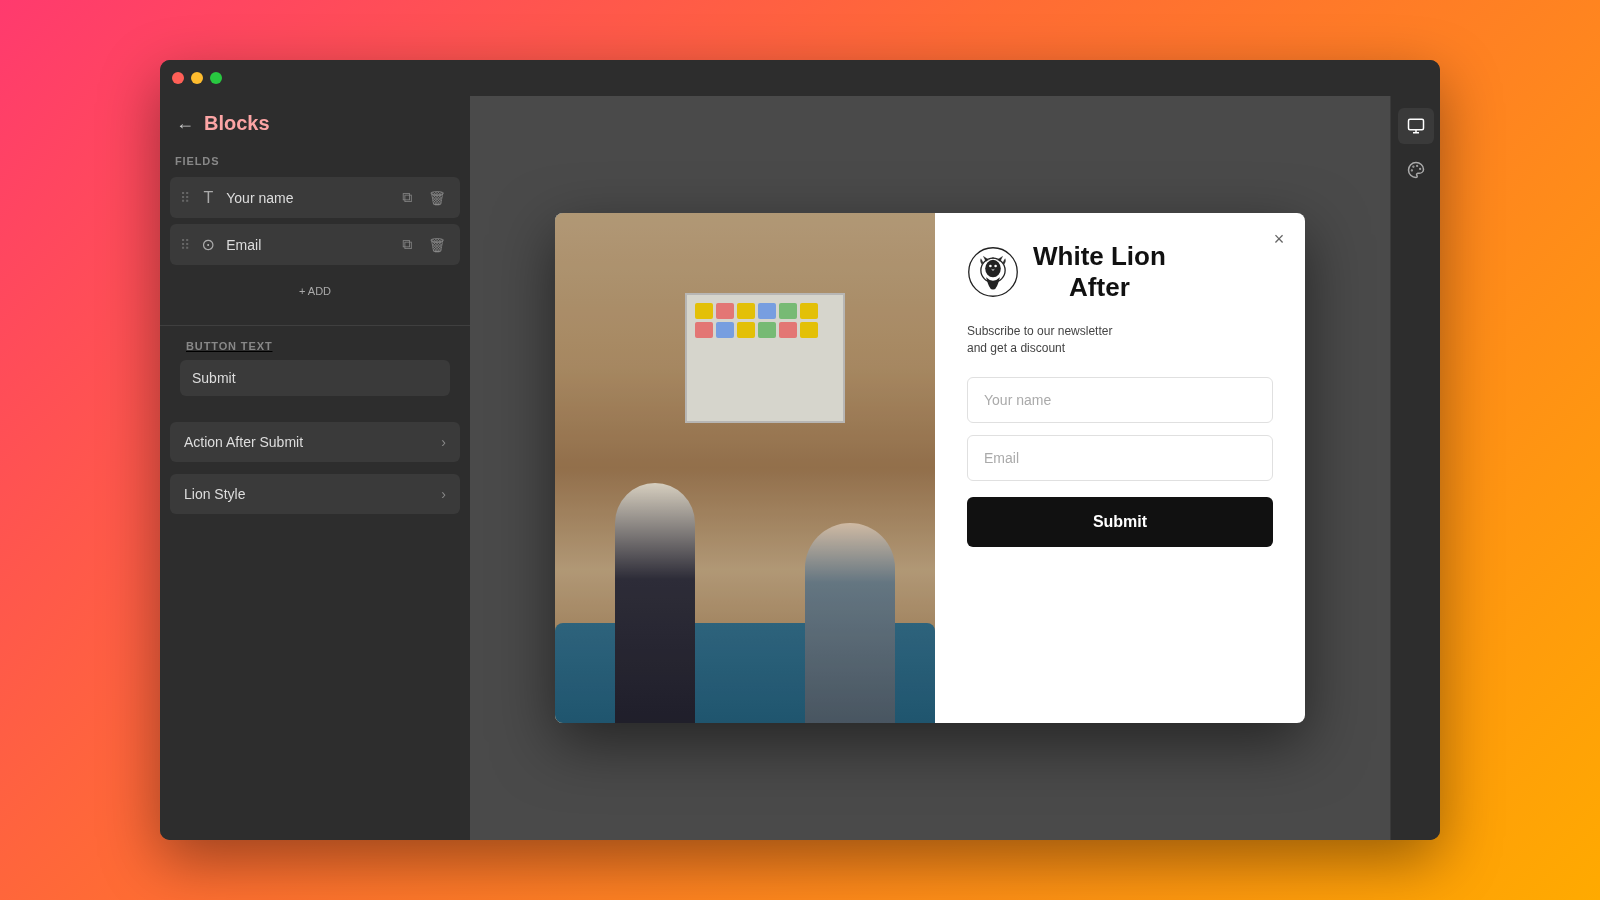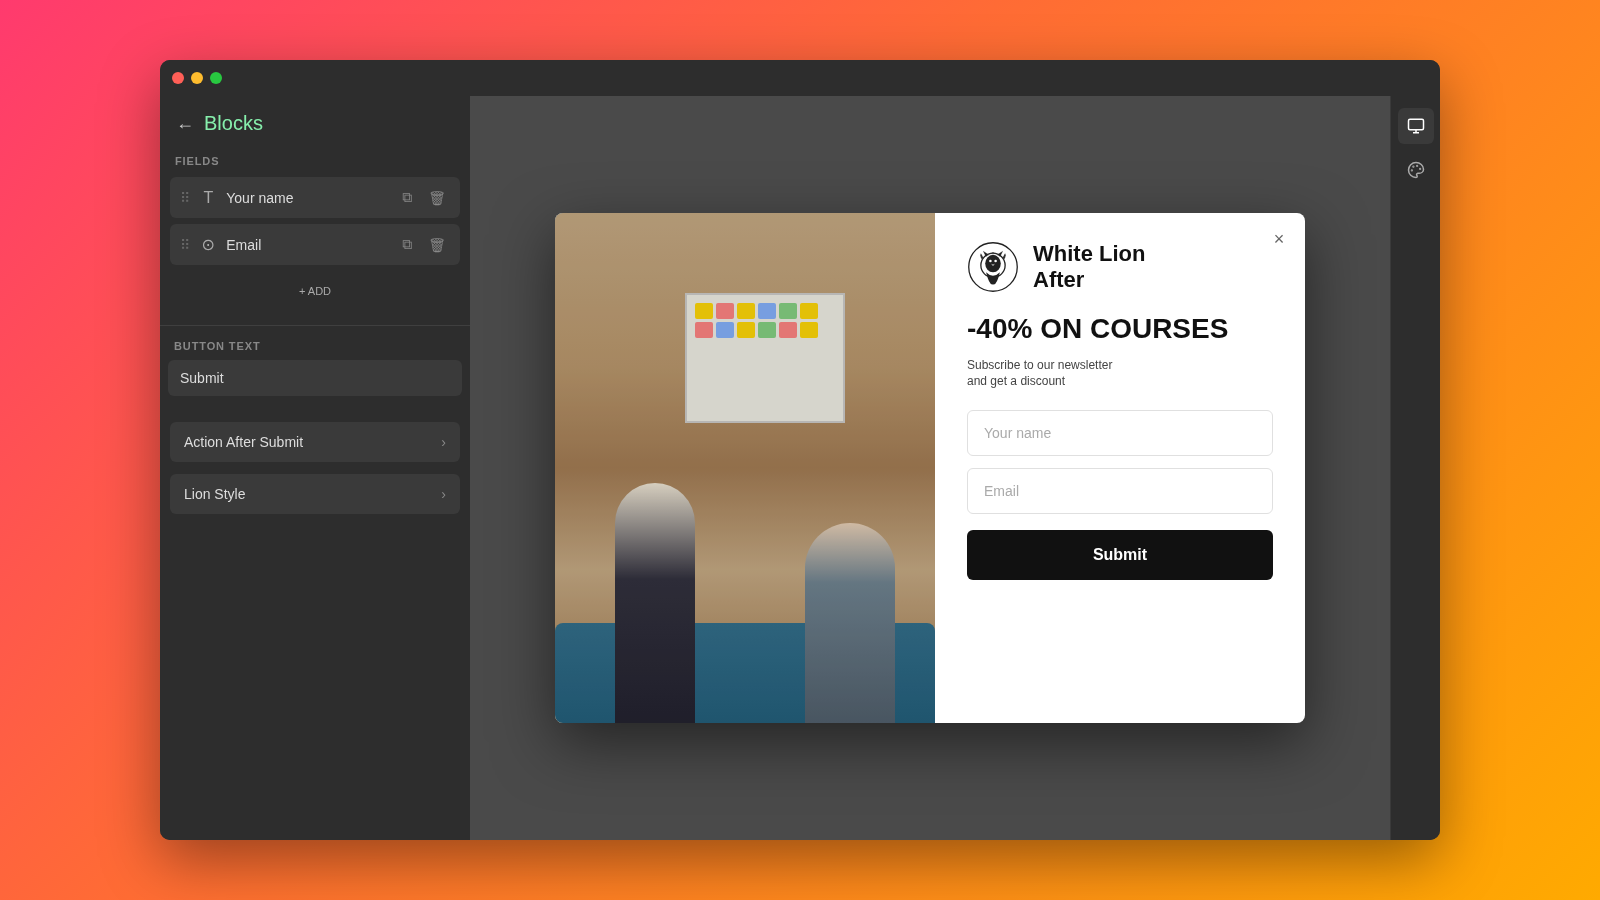--- a/index.html
+++ b/index.html
@@ -73,23 +73,23 @@
       padding: 0 16px 20px;
     }
 
     .back-icon {
       color: #ccc;
       font-size: 18px;
       cursor: pointer;
     }
 
     .sidebar-title {
-      color: #86efac;
+      color: #fca5a5;
       font-size: 20px;
-      font-weight: 400;
+      font-weight: 700;
     }
 
     .section-label {
       color: #888;
       font-size: 11px;
       font-weight: 600;
       letter-spacing: 0.08em;
       padding: 0 15px 10px;
       text-transform: uppercase;
     }
@@ -152,21 +152,22 @@
       margin: 4px 10px;
     }
 
     .divider {
       border: none;
       border-top: 1px solid #3f3f3f;
       margin: 14px 0;
     }
 
     .button-text-section {
-      padding: 0 8px;
+      padding: 0 20px;
+      text-decoration: underline;
     }
 
     .button-text-label {
       color: #888;
       font-size: 11px;
       font-weight: 600;
       letter-spacing: 0.08em;
       text-transform: uppercase;
       padding: 0 6px 8px;
     }
@@ -376,24 +377,25 @@
     }
 
     .modal-logo {
       display: flex;
       align-items: center;
       gap: 14px;
       margin-bottom: 20px;
     }
 
     .school-name {
-      font-size: 22px;
+      font-size: 26px;
       font-weight: 700;
       color: #111;
       line-height: 1.2;
+      text-align: center;
     }
 
     .modal-headline {
       font-size: 28px;
       font-weight: 900;
       color: #111;
       margin-bottom: 12px;
       line-height: 1.1;
     }
 
@@ -563,21 +565,20 @@
                 <path d="M22 36 Q30 44 38 36 Q34 52 30 50 Q26 52 22 36" fill="#222"></path>
 
                 <path d="M24 17 Q30 12 36 17 Q33 14 30 13 Q27 14 24 17" fill="#333"></path>
               </svg>
               <div class="school-name">
                 <span>White Lion</span><br>
                 <span>After</span>
               </div>
             </div>
 
-            <div class="modal-headline">-40% ON COURSES</div>
 
             <div class="modal-subtext">
               <span>Subscribe to our newsletter</span><br>
               <span>and get a discount</span>
             </div>
 
             <input type="text" class="modal-input" placeholder="Your name" style="">
             <input type="email" class="modal-input" placeholder="Email" style="">
 
             <button class="modal-submit">Submit</button>

